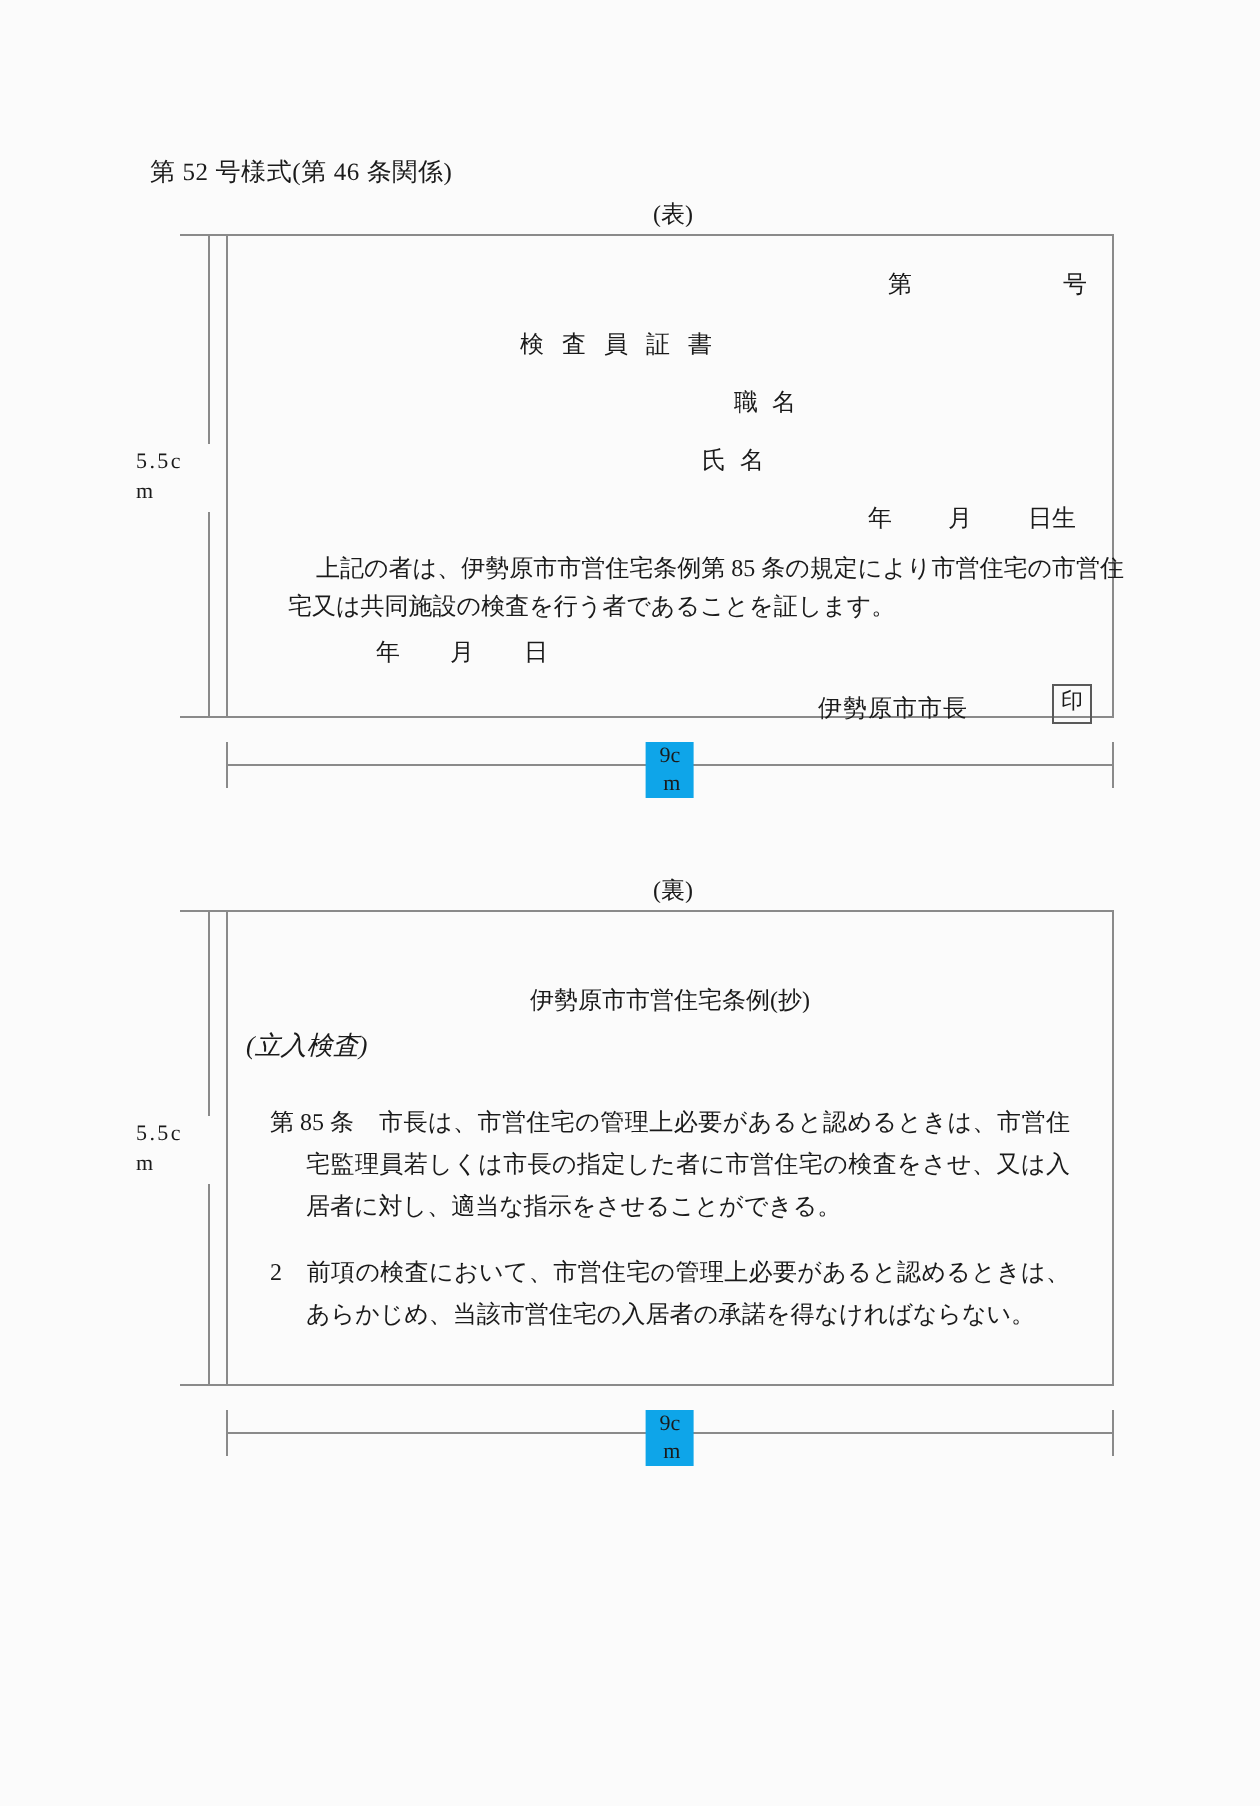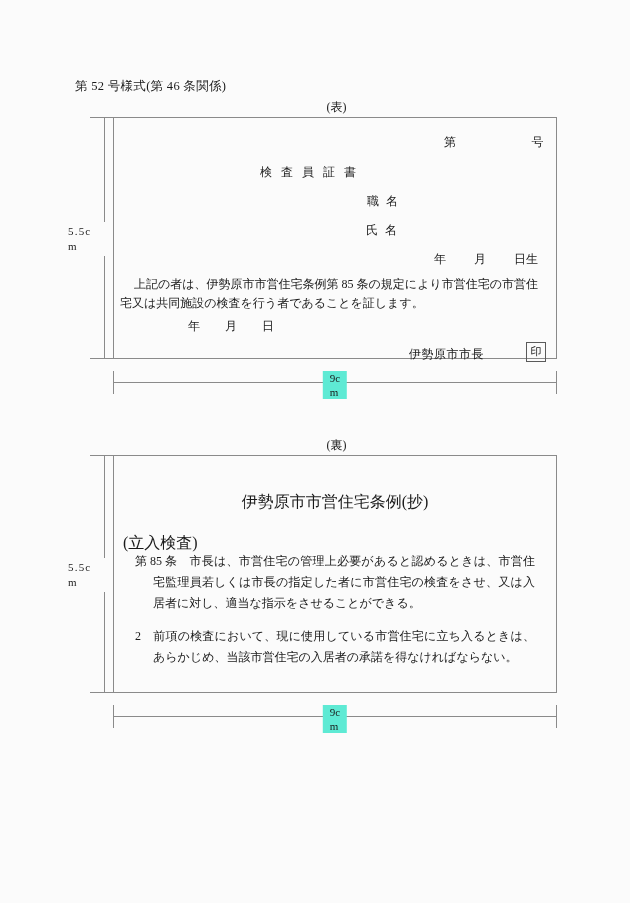--- a/index.html
+++ b/index.html
@@ -103,25 +103,25 @@
     height: 23px;
     background: #8a8a8a;
   }
   .hdim .htick.left { left: 0; }
   .hdim .htick.right { right: 0; }
   .hdim .hlabel {
     position: absolute;
     left: 50%;
     top: 0;
     transform: translateX(-50%);
-    background: #5eead4;
+    background: #0ea5e9;
     padding: 0 7px;
     font-size: 11px;
     line-height: 14px;
-    text-align: left;
+    text-align: right;
   }
 
   
   .front-inner {
     position: relative;
     height: 100%;
     font-size: 12px;
   }
   .line-no {
     position: absolute;
@@ -141,35 +141,35 @@
   }
   .field-post {
     position: absolute;
     top: 75px;
     left: 253px;
     letter-spacing: 7px;
   }
   .field-name {
     position: absolute;
     top: 104px;
-    left: 252px;
+    left: 237px;
     letter-spacing: 7px;
   }
   .field-birth {
     position: absolute;
     top: 133px;
     left: 320px;
     width: 104px;
     display: flex;
     justify-content: space-between;
   }
   .body-text {
     position: absolute;
     top: 157px;
-    left: 6px;
+    left: 30px;
     width: 418px;
     font-size: 12px;
     line-height: 19px;
     text-indent: 14px;
     text-align: justify;
   }
   .field-date {
     position: absolute;
     top: 200px;
     left: 74px;
@@ -201,27 +201,28 @@
     position: relative;
     height: 100%;
     font-size: 12px;
   }
   .ordinance-title {
     position: absolute;
     top: 36px;
     left: 0;
     width: 100%;
     text-align: center;
-    font-size: 16px;
+    font-size: 12px;
   }
   .clause-head {
     position: absolute;
-    top: 77px;
+    top: 58px;
     left: 9px;
-    font-size: 16px;
+    font-size: 13px;
+    font-style: italic;
   }
   .clauses {
     position: absolute;
     top: 83px;
     left: 9px;
     width: 424px;
   }
   .clause {
     font-size: 12px;
     line-height: 21px;
@@ -313,21 +314,21 @@
 
     <div class="ordinance-title">伊勢原市市営住宅条例(抄)</div>
 
     <div class="clause-head">(立入検査)</div>
 
     <div class="clauses">
       <p class="clause">
         <span class="marker">第 85 条</span><span>　市長は、市営住宅の管理上必要があると認めるときは、市営住宅監理員若しくは市長の指定した者に市営住宅の検査をさせ、又は入居者に対し、適当な指示をさせることができる。</span>
       </p>
       <p class="clause">
-        <span class="marker">2</span><span>　前項の検査において、現に使用している市営住宅に立ち入るときは、あらかじめ、当該市営住宅の入居者の承諾を得なければならない。</span>
+        <span class="marker">2</span><span>　前項の検査において、市営住宅の管理上必要があると認めるときは、あらかじめ、当該市営住宅の入居者の承諾を得なければならない。</span>
       </p>
     </div>
   </div>
 </div>
 
 <div class="hdim" style="top:705px;">
   <div class="htick left"></div>
   <div class="hline"></div>
   <div class="htick right"></div>
   <div class="hlabel">

